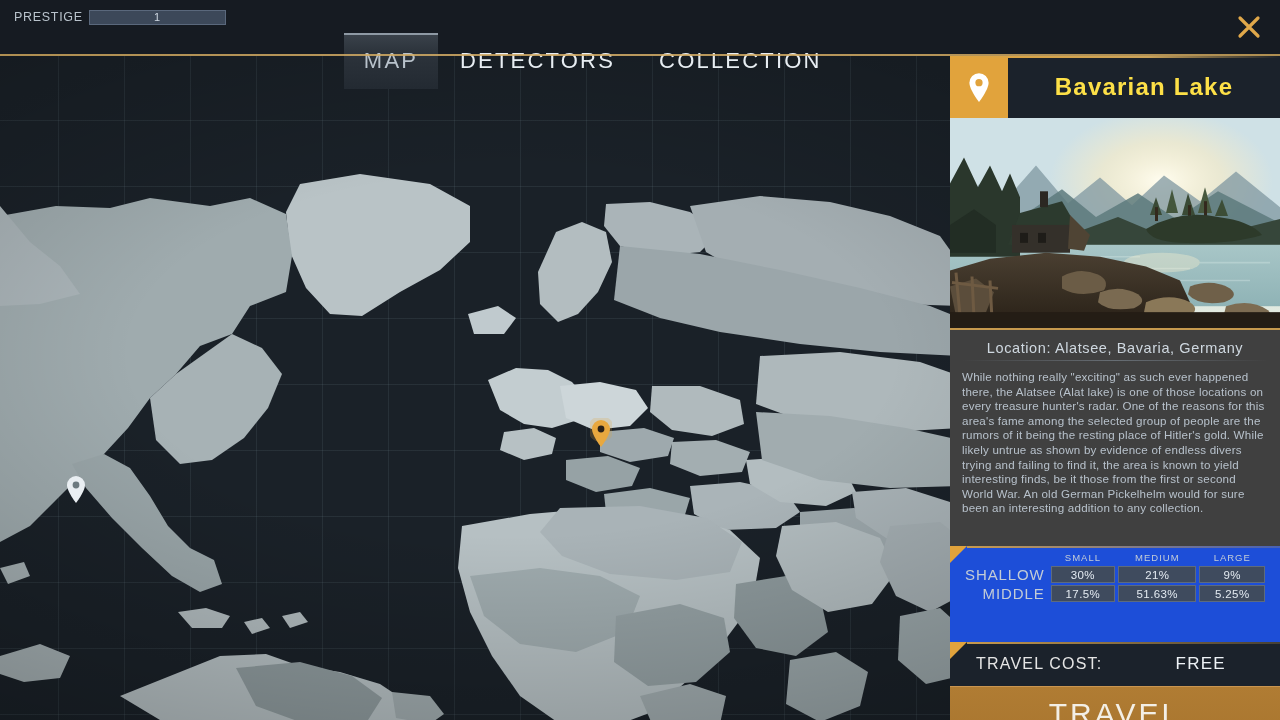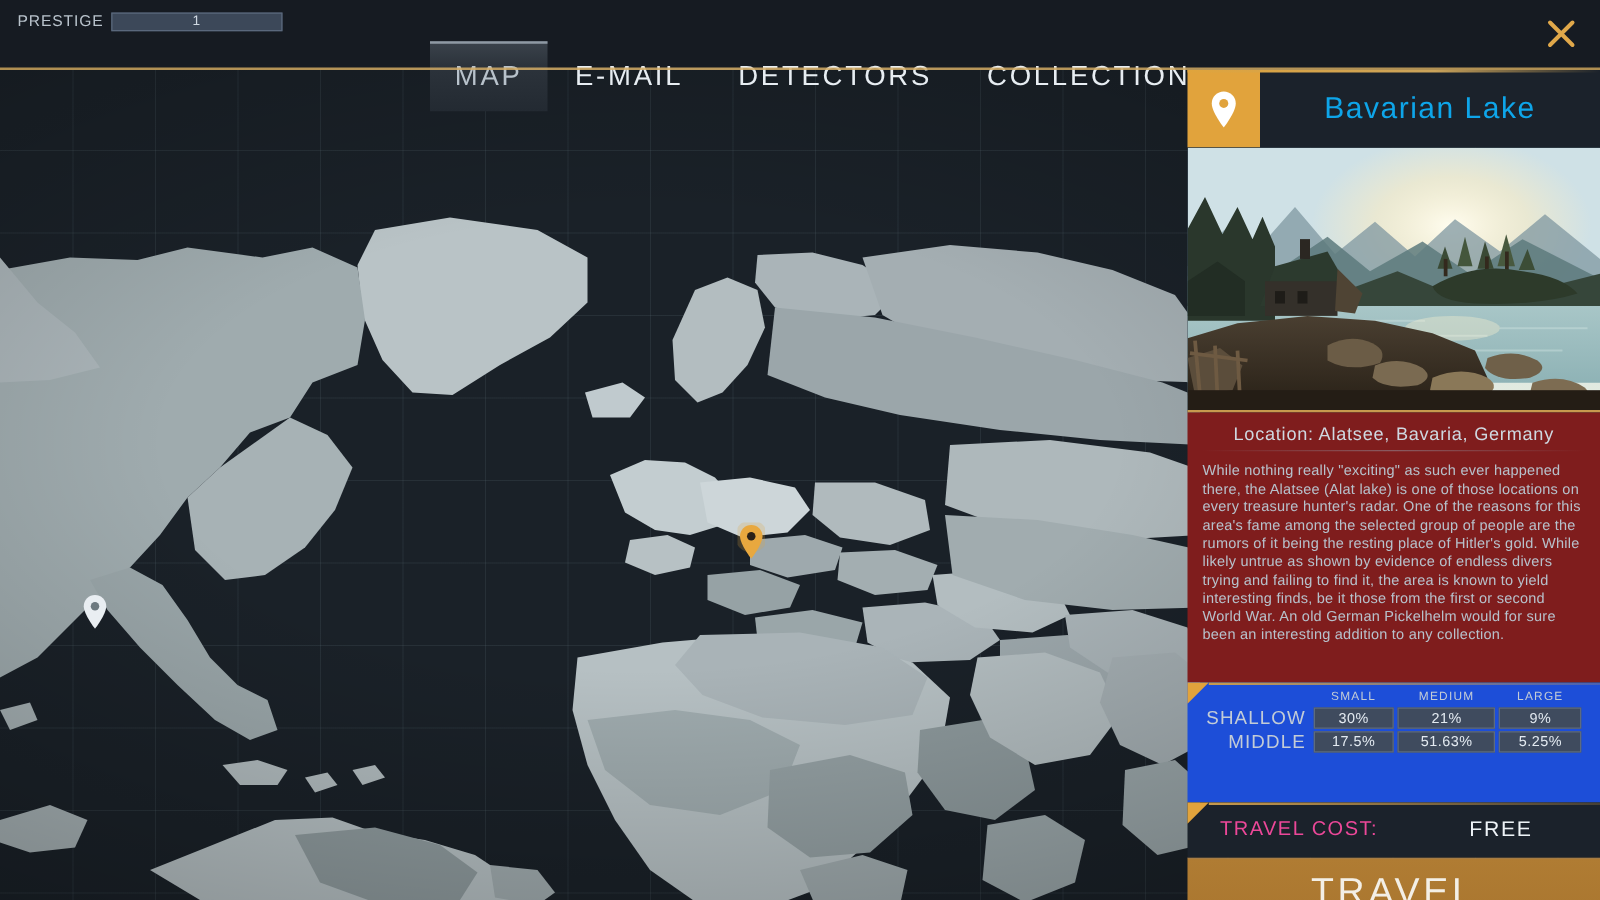--- a/index.html
+++ b/index.html
@@ -147,37 +147,38 @@
   #panel-pin-box {
     width: 58px;
     background: #e1a33c;
     display: flex; align-items: center; justify-content: center;
   }
   #panel-title {
     flex: 1;
     display: flex; align-items: center; justify-content: center;
     font-size: 24px;
     letter-spacing: 1.2px;
-    color: #0ea5e9;
+    color: #fde047;
     padding-right: 0;
+    font-weight: bold;
   }
 
   #panel-image {
     position: relative;
     height: 212px;
     overflow: hidden;
     background: #12222e;
     border-bottom: 2px solid #c79a4e;
   }
   #panel-image svg { display: block; width: 100%; height: 100%; }
 
   #panel-body {
     position: relative;
     height: 216px;
-    background: #7f1d1d;
+    background: #404040;
     padding: 10px 12px 0 12px;
   }
   #panel-body::before {
     content: "";
     position: absolute; left: 12px; right: 12px; top: 30px;
     height: 1px;
     background: linear-gradient(to right, rgba(150,165,180,0) 0%, rgba(150,165,180,.45) 50%, rgba(150,165,180,0) 100%);
   }
   #location-subtitle {
     text-align: center;
@@ -239,21 +240,21 @@
 
   
   #travel-cost-row {
     position: relative;
     height: 44px;
     background: #1b222b;
     display: flex; align-items: center;
     padding: 0 26px;
   }
   #travel-cost-label {
-    font-size: 16px; letter-spacing: 1.2px; color: #ec4899;
+    font-size: 16px; letter-spacing: 1.2px; color: #e5e5e5;
   }
   #travel-cost-value {
     margin-left: auto;
     font-size: 17px; letter-spacing: 1.3px; color: #eef3f7;
     padding-right: 28px;
   }
 
   #travel-button {
     height: 54px;
     background: linear-gradient(to bottom, #b07c33 0%, #a9762f 100%);
@@ -277,23 +278,20 @@
         <span class="stat-label">PRESTIGE</span>
         <div id="prestige-bar">
           <span id="prestige-value">1</span>
         </div>
       </div>
     </div>
 
     <div id="tabs">
       <div class="tab active" id="tab-map">
         <span>MAP</span>
-      </div>
-      <div class="tab">
-        <span>E-MAIL</span>
       </div>
       <div class="tab">
         <span>DETECTORS</span>
       </div>
       <div class="tab">
         <span>COLLECTION</span>
       </div>
     </div>
 
     <div id="close-btn">

